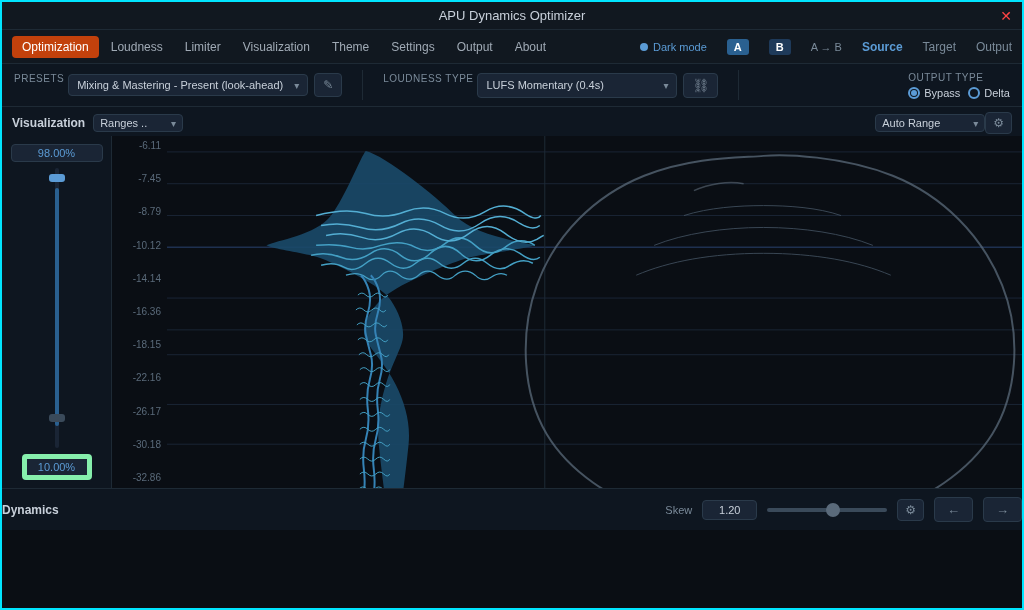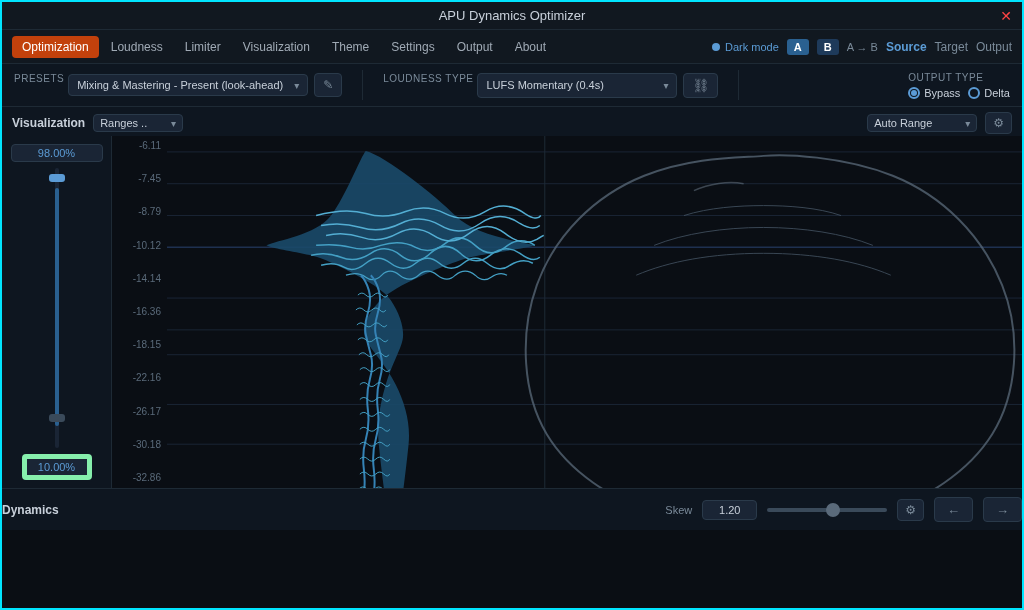--- a/index.html
+++ b/index.html
@@ -52,21 +52,21 @@
       border-radius: 4px;
       cursor: pointer;
       color: #a0aab5;
       font-size: 12px;
     }
     .menu-item.active { color: #fff; background: #c2410c; }
 
     .menu-right {
       display: flex;
       align-items: center;
-      gap: 8px;
+      gap: 20px;
     }
     .dark-mode-label {
       display: flex;
       align-items: center;
       gap: 5px;
       font-size: 11px;
       color: #5b9bd5;
     }
     .dark-mode-dot {
       width: 8px; height: 8px;
@@ -438,21 +438,20 @@
       background: #0e1620;
     }
     .viz-left {
       display: flex;
       align-items: center;
       gap: 8px;
     }
     .viz-right {
       display: flex;
       align-items: center;
-      gap: 8px;
     }
   </style>
 </head>
 <body>
 
 <div class="title-bar">
   <span>APU Dynamics Optimizer</span>
   <span class="close-btn">✕</span>
 </div>
 

